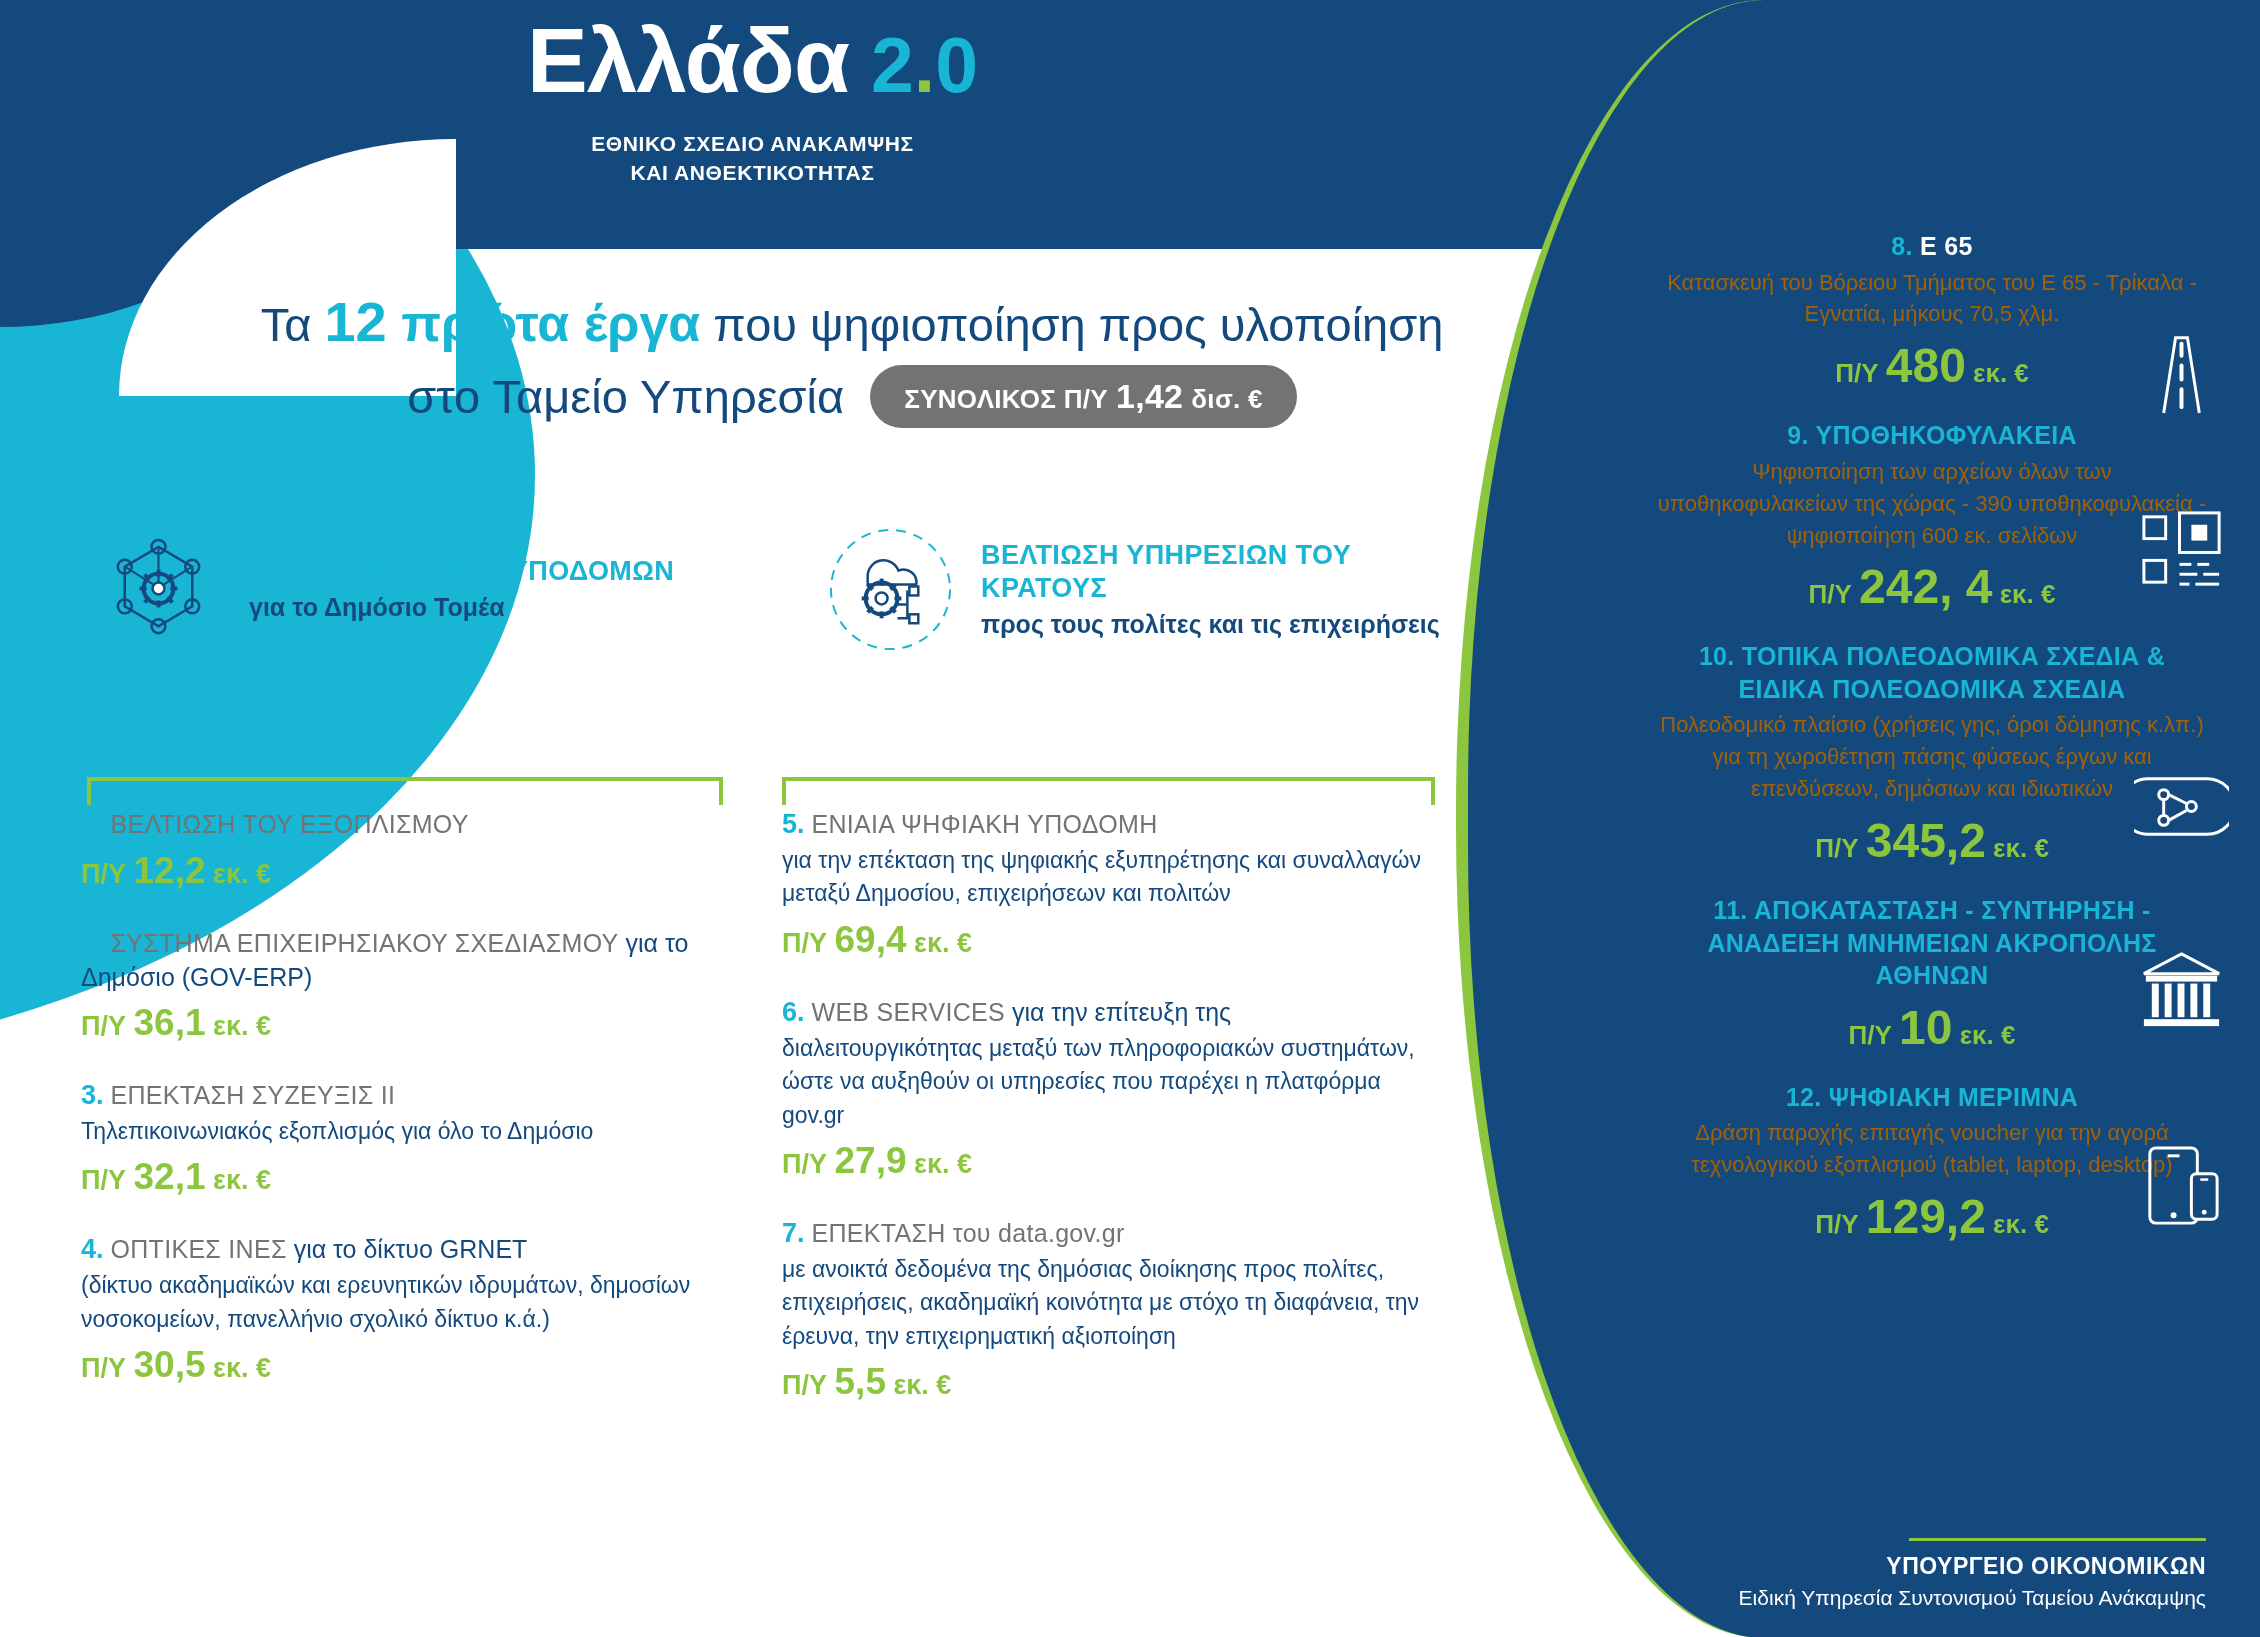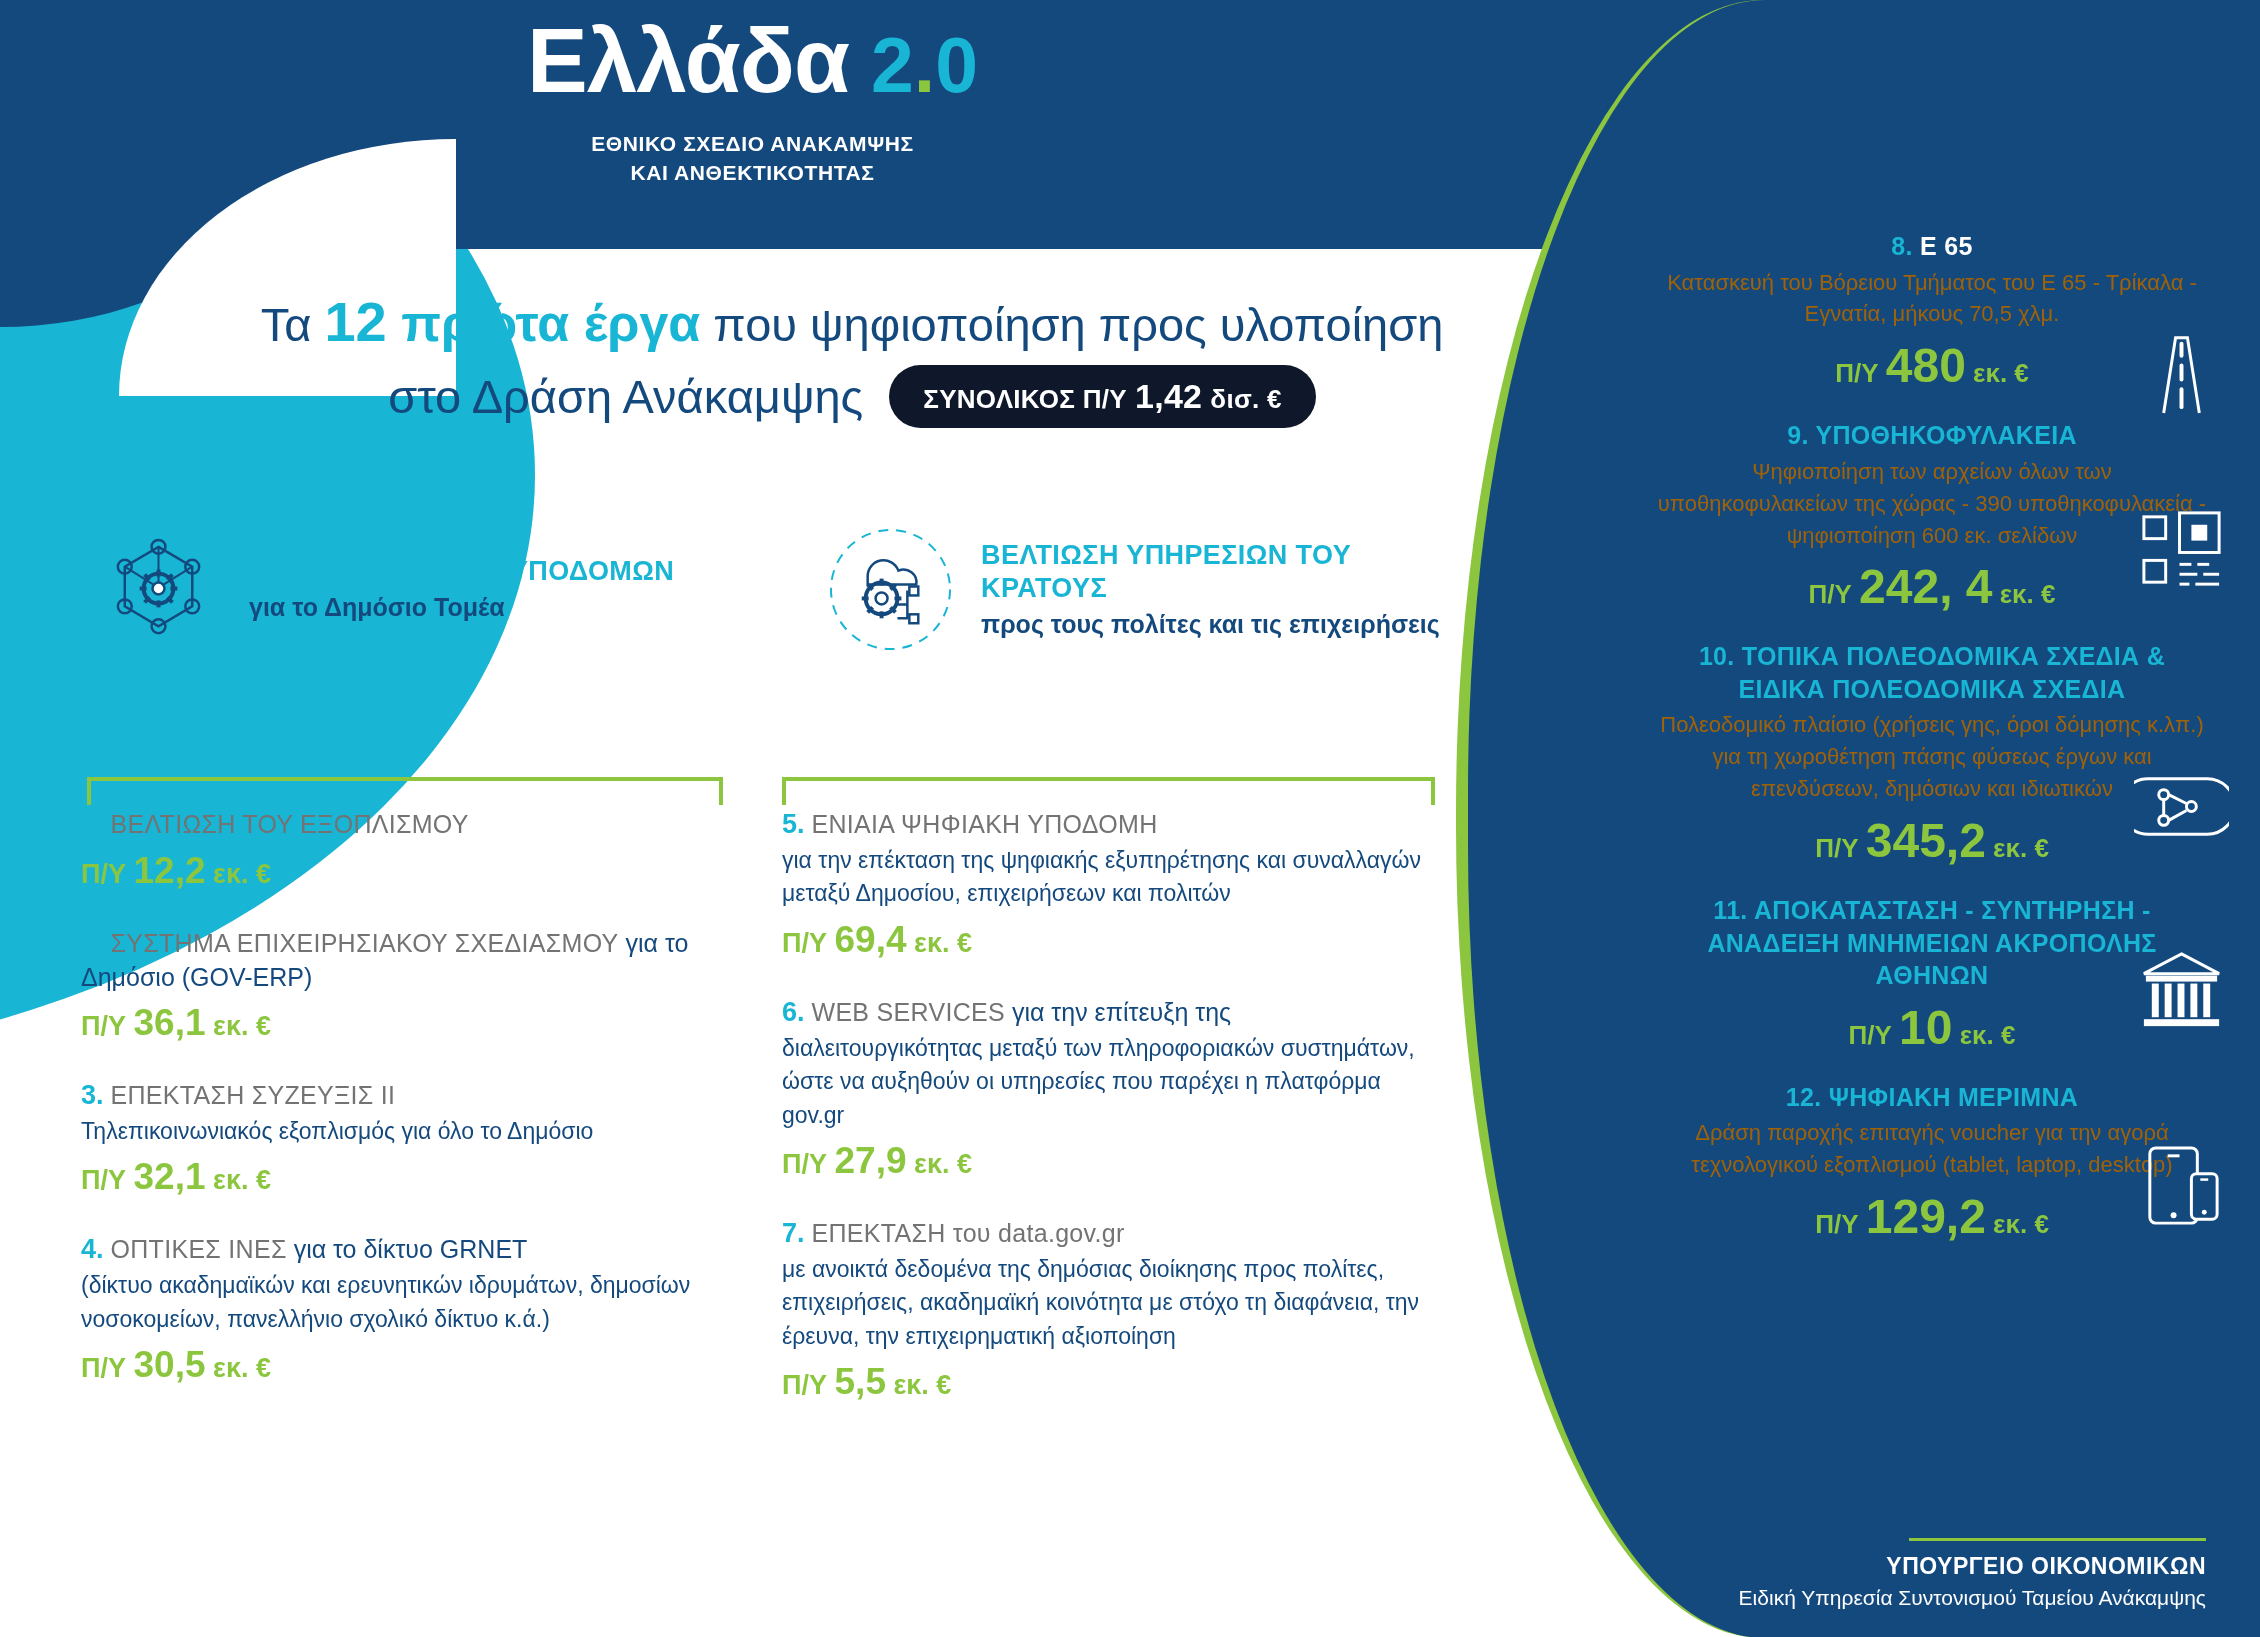--- a/index.html
+++ b/index.html
@@ -57,21 +57,21 @@
   .logo-sub { margin-top: 24px; text-align: center; color: #ffffff;
               font-size: 21px; font-weight: bold; letter-spacing: 0.6px; line-height: 1.35; }
 
   
   .main-title { position: absolute; left: 149px; top: 287px; width: 1406px; z-index: 10; text-align: center; }
   .mt-line1 { font-size: 47px; color: #14497e; line-height: 1.25; }
   .mt-line1 .big { font-size: 56px; font-weight: bold; color: #18b5d4; }
   .mt-line1 .teal { color: #18b5d4; font-weight: bold; font-size: 52px; }
   .mt-line2row { display: flex; align-items: center; justify-content: center; gap: 26px; margin-top: 8px; }
   .mt-line2 { font-size: 47px; color: #14497e; }
-  .pill { background: #0f172a; color: #ffffff; border-radius: 40px;
+  .pill { background: #737373; color: #ffffff; border-radius: 40px;
           padding: 12px 34px; font-size: 26px; font-weight: bold; letter-spacing: 0.3px;
           display: flex; align-items: baseline; gap: 8px; }
   .pill .amount { font-size: 34px; font-weight: bold; }
 
   
   .cats { position: absolute; left: 94px; top: 525px; width: 1386px; z-index: 10;
           display: flex; gap: 79px; }
   .cat { display: flex; align-items: center; gap: 26px; width: 653px; }
   .cat-icon { width: 129px; height: 129px; flex: 0 0 129px; }
   .cat-text .l1 { font-size: 27px; font-weight: bold; color: #18b5d4; letter-spacing: 0.4px; line-height: 1.25; }
@@ -139,21 +139,21 @@
       <div>ΕΘΝΙΚΟ ΣΧΕΔΙΟ ΑΝΑΚΑΜΨΗΣ</div>
       <div>ΚΑΙ ΑΝΘΕΚΤΙΚΟΤΗΤΑΣ</div>
     </div>
   </div>
 
   <div class="main-title">
     <div class="mt-line1">
       <span>Τα </span><span class="big">12</span><span class="teal"> πρώτα έργα</span><span> που ψηφιοποίηση προς υλοποίηση</span>
     </div>
     <div class="mt-line2row">
-      <span class="mt-line2">στο Δράση Ανάκαμψης</span>
+      <span class="mt-line2">στο Ταμείο Υπηρεσία</span>
       <span class="pill">
         <span>ΣΥΝΟΛΙΚΟΣ Π/Υ</span>
         <span class="amount">1,42</span>
         <span>δισ. €</span>
       </span>
     </div>
   </div>
 
   <div class="cats">
 

